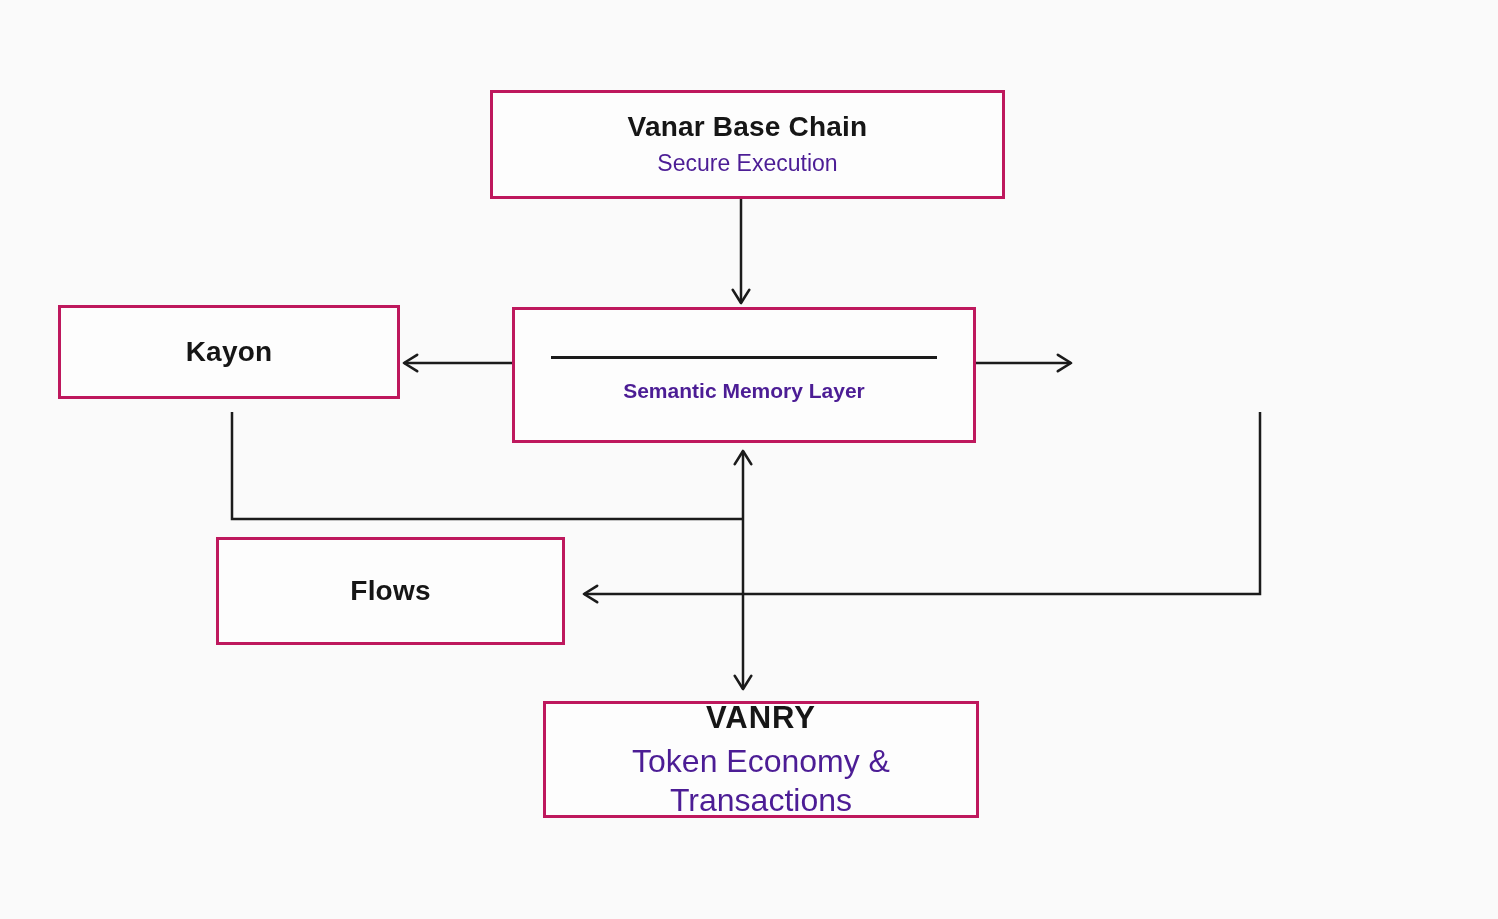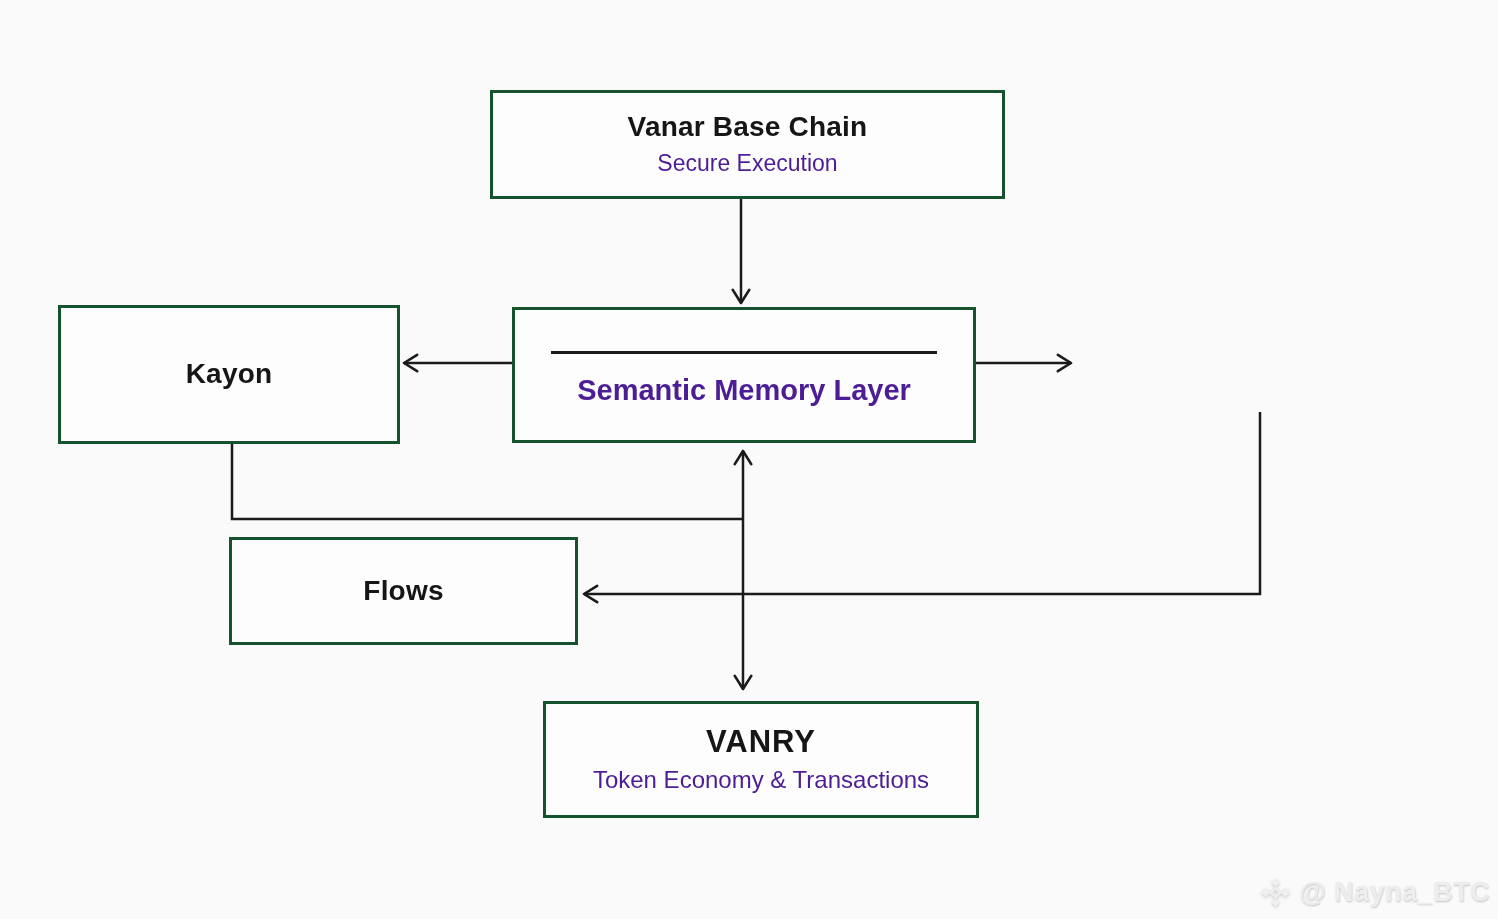--- a/index.html
+++ b/index.html
@@ -19,21 +19,21 @@
     position: absolute;
     left: 0; top: 0;
     width: 1498px;
     height: 919px;
     pointer-events: none;
   }
   .node {
     position: absolute;
     box-sizing: border-box;
     background: #fdfdfd;
-    border: 3px solid #14532d;
+    border: 3px solid #be185d;
     display: flex;
     flex-direction: column;
     align-items: center;
     justify-content: center;
     text-align: center;
     color: #161616;
   }
   .node .title {
     font-weight: 700;
     font-size: 28px;
@@ -43,46 +43,46 @@
   .node .subtitle {
     font-weight: 400;
     font-size: 23px;
     line-height: 1.2;
     margin-top: 7px;
     color: #4c1d95;
   }
   
   .node-vanar    { left: 490px;  top: 90px;  width: 515px; height: 109px; }
   .node-myneutron{ left: 512px;  top: 307px; width: 464px; height: 136px; }
-  .node-kayon    { left: 58px;   top: 305px; width: 342px; height: 139px; }
+  .node-kayon    { left: 58px;   top: 305px; width: 342px; height: 94px; }
   .node-axon     { left: 1075px; top: 304px; width: 367px; height: 109px; }
-  .node-flows    { left: 229px;  top: 537px; width: 349px; height: 108px; }
+  .node-flows    { left: 216px;  top: 537px; width: 349px; height: 108px; }
   .node-vanry    { left: 543px;  top: 701px; width: 436px; height: 117px; }
 
   .node-myneutron .title {
     font-size: 43px;
     letter-spacing: 0.5px;
   }
   .node-myneutron .divider {
     width: 386px;
     height: 2.5px;
     background: #1b1b1b;
     margin: 9px 0 8px 0;
   }
   .node-myneutron .subtitle {
     font-weight: 700;
-    font-size: 29px;
+    font-size: 21px;
     margin-top: 11px;
   }
   .node-vanry .title {
     font-size: 31px;
     letter-spacing: 1px;
   }
   .node-vanry .subtitle {
-    font-size: 24px;
+    font-size: 32px;
   }
 
   .watermark {
     position: absolute;
     right: 8px;
     bottom: 10px;
     display: flex;
     align-items: center;
     gap: 7px;
     color: #ededed;
@@ -141,31 +141,14 @@
 
   <div class="node node-flows">
     <div class="title">Flows</div>
   </div>
 
   <div class="node node-vanry">
     <div class="title">VANRY</div>
     <div class="subtitle">Token Economy &amp; Transactions</div>
   </div>
 
-  <div class="watermark">
-    <svg class="bnb-icon" viewBox="0 0 32 32" xmlns="http://www.w3.org/2000/svg">
-      <g fill="#efefef">
-
-        <path d="M16 2.5 L20 6.5 L16 10.5 L12 6.5 Z"></path>
-
-        <path d="M16 21.5 L20 25.5 L16 29.5 L12 25.5 Z"></path>
-
-        <path d="M6.5 11.5 L11 16 L6.5 20.5 L2 16 Z"></path>
-
-        <path d="M25.5 11.5 L30 16 L25.5 20.5 L21 16 Z"></path>
-
-        <path fill-rule="evenodd" d="M16 10 L22 16 L16 22 L10 16 Z M16 13.4 L18.6 16 L16 18.6 L13.4 16 Z"></path>
-      </g>
-    </svg>
-    <span>@ Nayna_BTC</span>
-  </div>
 
 </div>
 
 </body></html>

